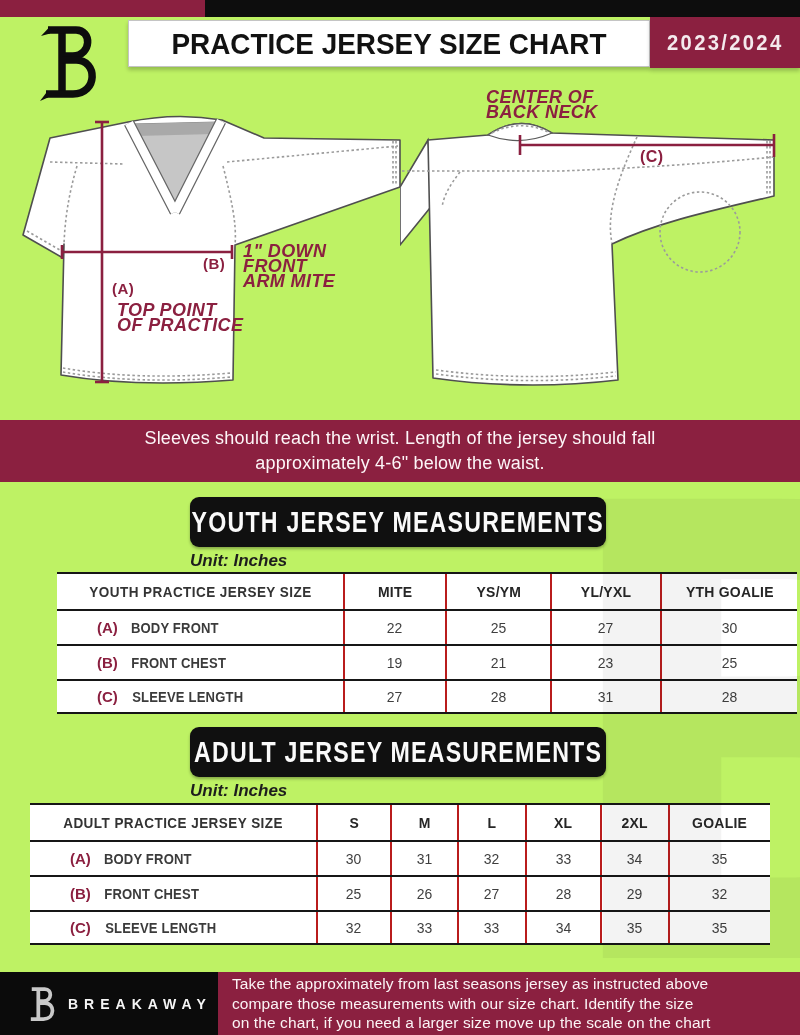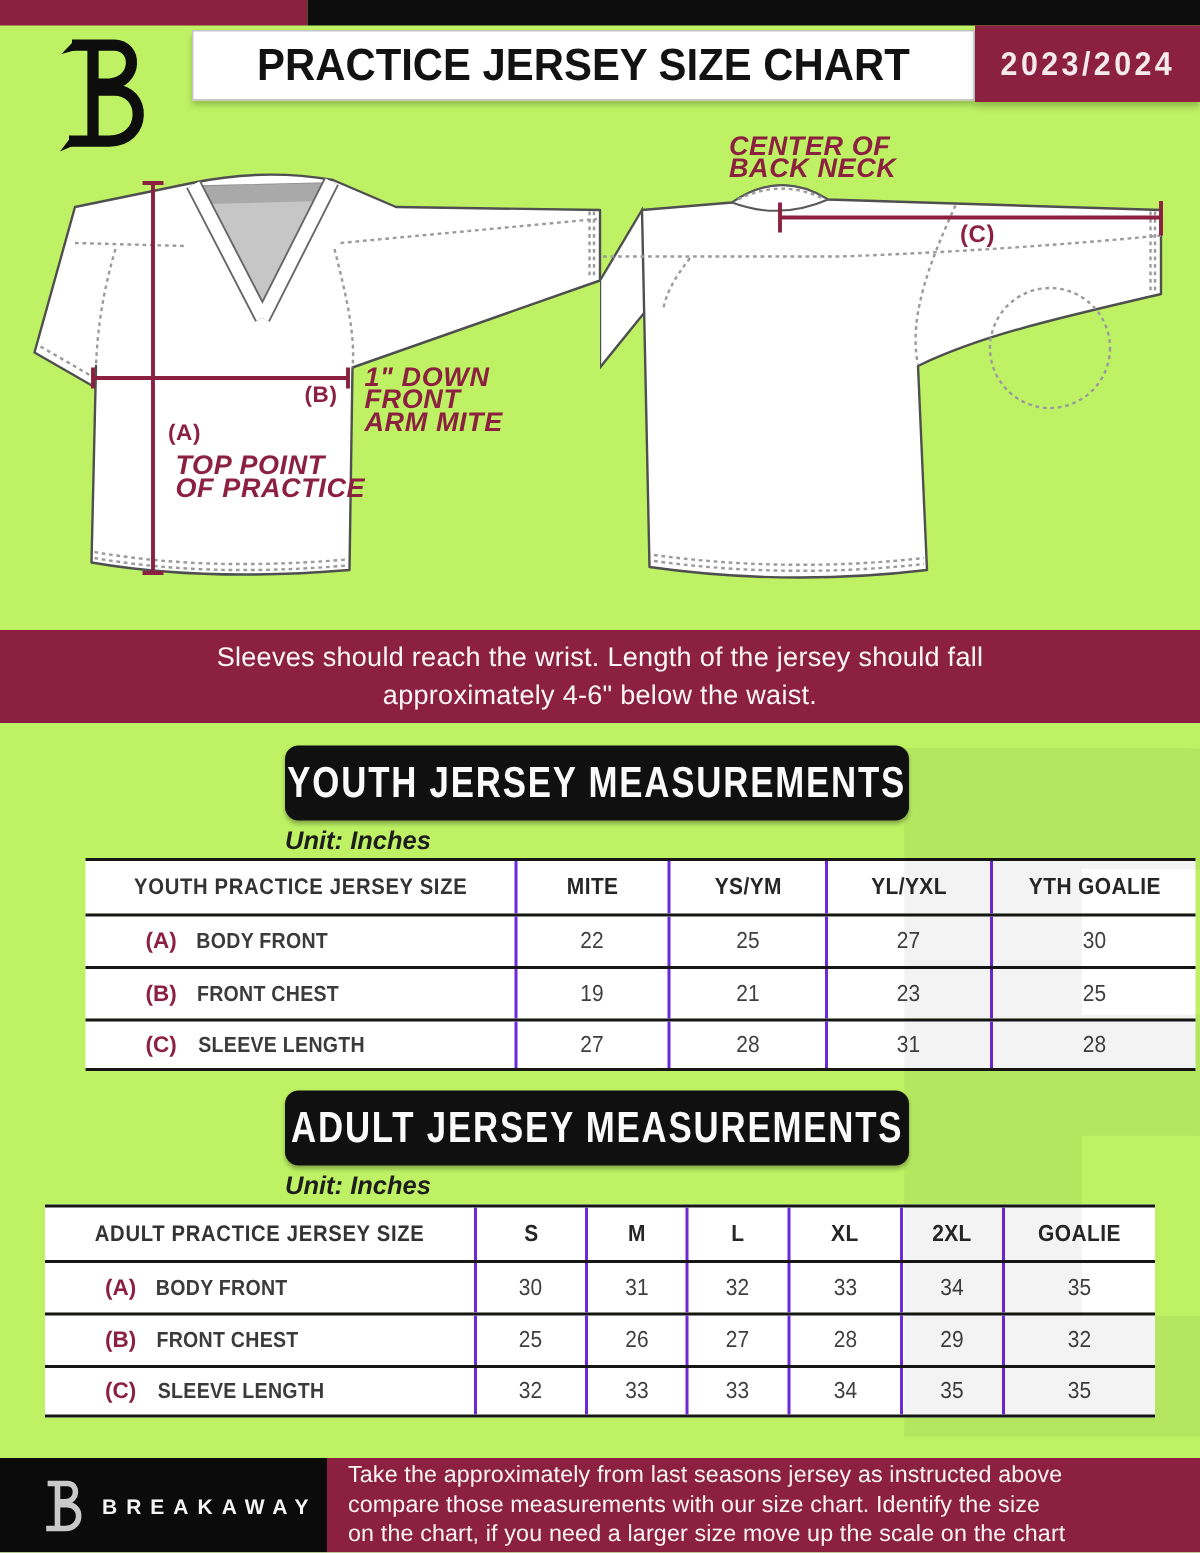--- a/index.html
+++ b/index.html
@@ -51,21 +51,21 @@
     white-space:nowrap; display:inline-block; transform:scaleX(.8); }
   .unit { width:416px; text-align:left; font-style:italic; font-weight:600;
     font-size:17px; color:#1d1d1d; }
 
   
   .mtable { width:740px; }
   .trow { display:flex; border-top:2px solid #161616; background:#ffffff; height:35px; }
   .trow.head { height:37px; }
   .trow.last { border-bottom:2px solid #161616; }
   .tcell { display:flex; align-items:center; justify-content:center; overflow:hidden; }
-  .tcell.vsep { border-left:2px solid #6d28d9; }
+  .tcell.vsep { border-left:2px solid #b91c1c; }
   .tcell.lblcell { justify-content:flex-start; padding-left:40px; }
   .tcell.lblhead { justify-content:center; padding-left:0; }
   .cond { display:inline-block; transform:scaleX(.9); white-space:nowrap; }
   .colhead { font-size:15.5px; font-weight:bold; color:#262626; letter-spacing:.3px; }
   .tblhead { font-size:15px; font-weight:600; color:#333333; letter-spacing:.5px; }
   .rowkey { color:#8B2040; font-weight:bold; font-size:15px; margin-right:8px; }
   .rowlbl { font-size:14.5px; font-weight:600; color:#3b3b3b; letter-spacing:.2px; }
   .val { font-size:15.5px; font-weight:500; color:#3f3f3f; }
 
   

